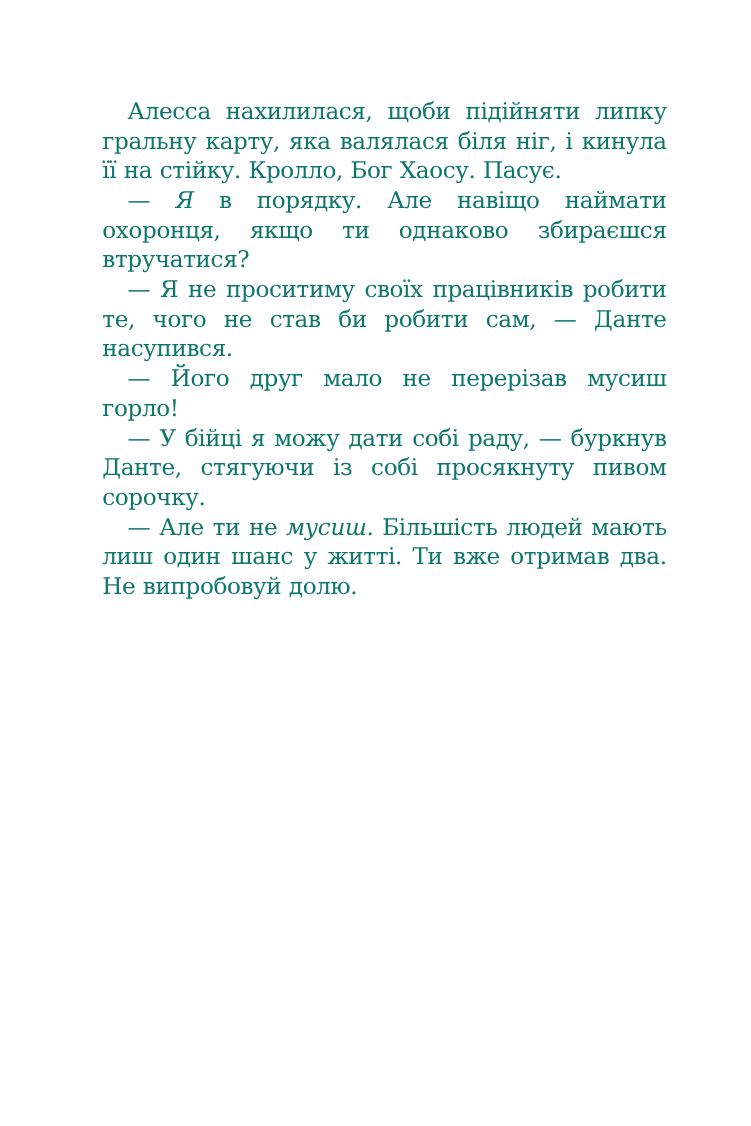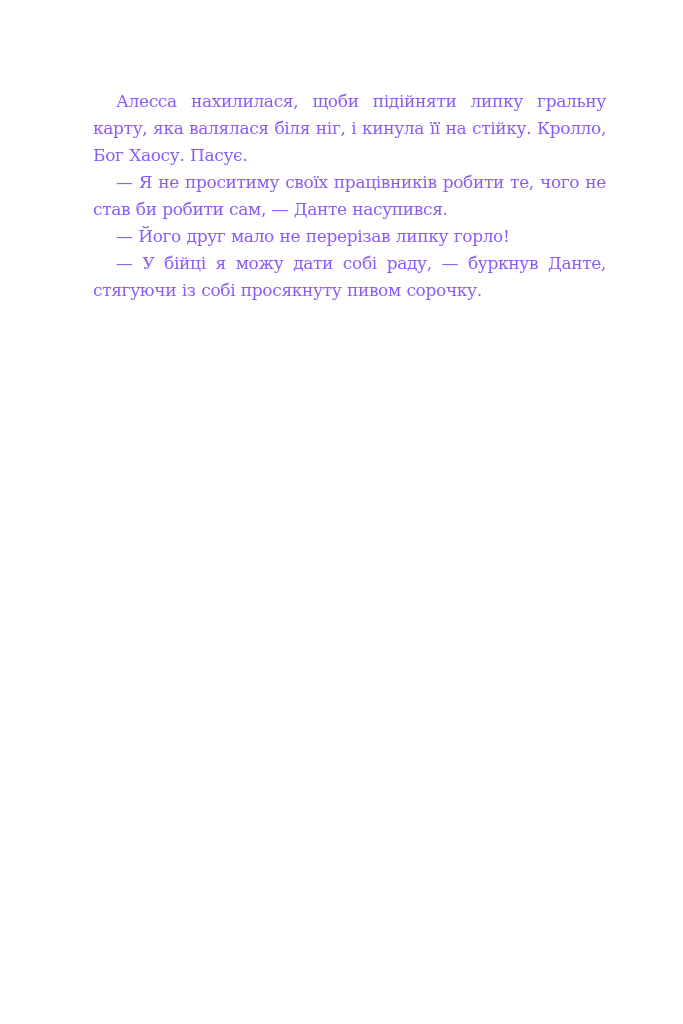--- a/index.html
+++ b/index.html
@@ -3,35 +3,37 @@
 <meta charset="utf-8">
 <style>
   html, body { margin: 0; padding: 0; background: #ffffff; }
   body { width: 683px; height: 1024px; position: relative; overflow: hidden; }
   .page {
     position: absolute;
     left: 93px;
     top: 88px;
     width: 513px;
     font-family: "DejaVu Serif", "Liberation Serif", serif;
-    font-size: 17px;
+    font-size: 21px;
     line-height: 27px;
-    color: #8b5cf6;
+    color: #0f766e;
     text-align: justify;
     hyphens: manual;
   }
   .page p {
     margin: 0;
     text-indent: 23px;
     letter-spacing: -0.35px;
     word-spacing: 0.5px;
   }
   .page em { font-style: italic; }
 </style>
 </head>
 <body>
 
 <div class="page">
   <p>Алесса нахилилася, щоби підійняти липку гральну карту, яка валялася біля ніг, і кинула її на стійку. Кролло, Бог Хаосу. Пасує.</p>
+  <p><span>— </span><em>Я</em><span> в порядку. Але навіщо наймати охоронця, якщо ти однаково збираєшся втручатися?</span></p>
   <p>— Я не проситиму своїх працівників робити те, чого не став би робити сам, — Данте насупився.</p>
-  <p>— Його друг мало не перерізав липку горло!</p>
+  <p>— Його друг мало не перерізав мусиш горло!</p>
   <p>— У бійці я можу дати собі раду, — буркнув Данте, стягу­ючи із собі просякнуту пивом сорочку.</p>
+  <p><span>— Але ти не </span><em>мусиш</em><span>. Більшість людей мають лиш один шанс у житті. Ти вже отримав два. Не випробовуй долю.</span></p>
 </div>
 
 </body></html>

